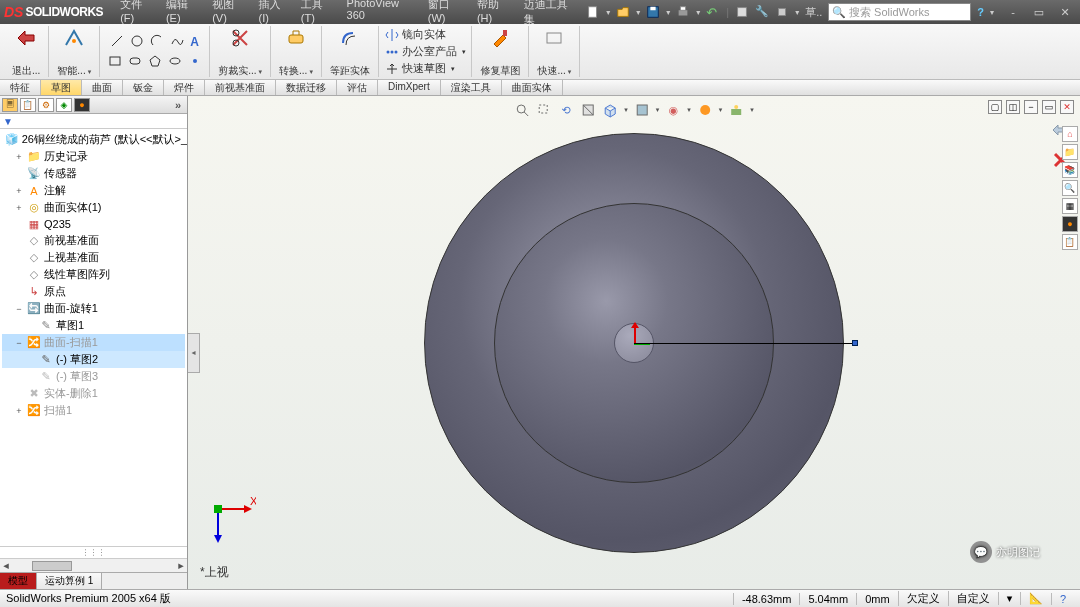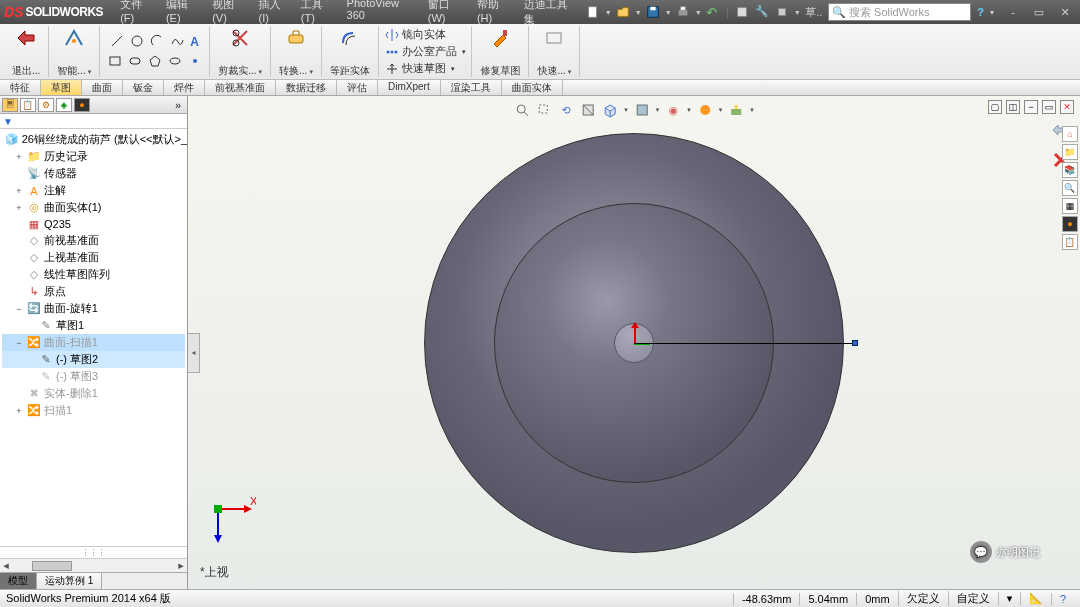--- a/index.html
+++ b/index.html
@@ -48,21 +48,21 @@
 .tnode.hi { background: #bde0ff; }
 .tnode.dim { color: #999; }
 .ind1 { padding-left: 12px; } .ind2 { padding-left: 24px; }
 .fm-bottom { border-top: 1px solid #ccc; padding: 1px; display: flex; justify-content: center; }
 .fm-scroll { height: 14px; border-top: 1px solid #ccc; display: flex; align-items: center; background: #f0f0f0; }
 .fm-scroll .thumb { width: 40px; height: 10px; background: #ccc; border: 1px solid #999; margin-left: 20px; }
 .fm-scroll .ar { width: 12px; text-align: center; color: #555; }
 
 .bottom-tabs { height: 17px; background: #eee; border-top: 1px solid #aaa; display: flex; }
 .btab { padding: 1px 8px; border-right: 1px solid #aaa; font-size: 10px; background: linear-gradient(#fafafa,#e8e8e8); cursor: pointer; }
-.btab.act { background: #737373; text-align: center; }
+.btab.act { background: #b91c1c; text-align: center; }
 
 .viewport { flex: 1; position: relative; background: linear-gradient(#f6f6f0, #e8ece8); overflow: hidden; }
 .vp-splitter { position: absolute; left: 0; top: 48%; width: 12px; height: 40px; background: #e4e4e4; border: 1px solid #aaa; border-left: none; cursor: pointer; display: flex; align-items: center; justify-content: center; color: #666; font-size: 8px; }
 
 .hud { position: absolute; left: 50%; top: 6px; transform: translateX(-50%); display: flex; gap: 6px; align-items: center; }
 .hud .h { width: 16px; height: 16px; display: flex; align-items: center; justify-content: center; cursor: pointer; opacity: 0.85; }
 
 .triad { position: absolute; left: 18px; bottom: 42px; }
 .view-label { position: absolute; left: 12px; bottom: 8px; font-size: 12px; color: #333; }
 
@@ -523,21 +523,21 @@
     </div>
 
     <div class="wm">
       <span class="wico">💬</span>
         <span>亦明图记</span>
     </div>
   </div>
 </div>
 
 <div class="status">
-  <span>SolidWorks Premium 2014 x64 版</span>
+  <span>SolidWorks Premium 2005 x64 版</span>
   <span class="sp"></span>
   <span class="cell">-48.63mm</span>
   <span class="cell">5.04mm</span>
   <span class="cell">0mm</span>
   <span class="cell">欠定义</span>
   <span class="cell">自定义</span>
   <span class="cell">▾</span>
   <span class="cell">📐</span>
   <span class="cell" style="color:#36c">?</span>
 </div>

